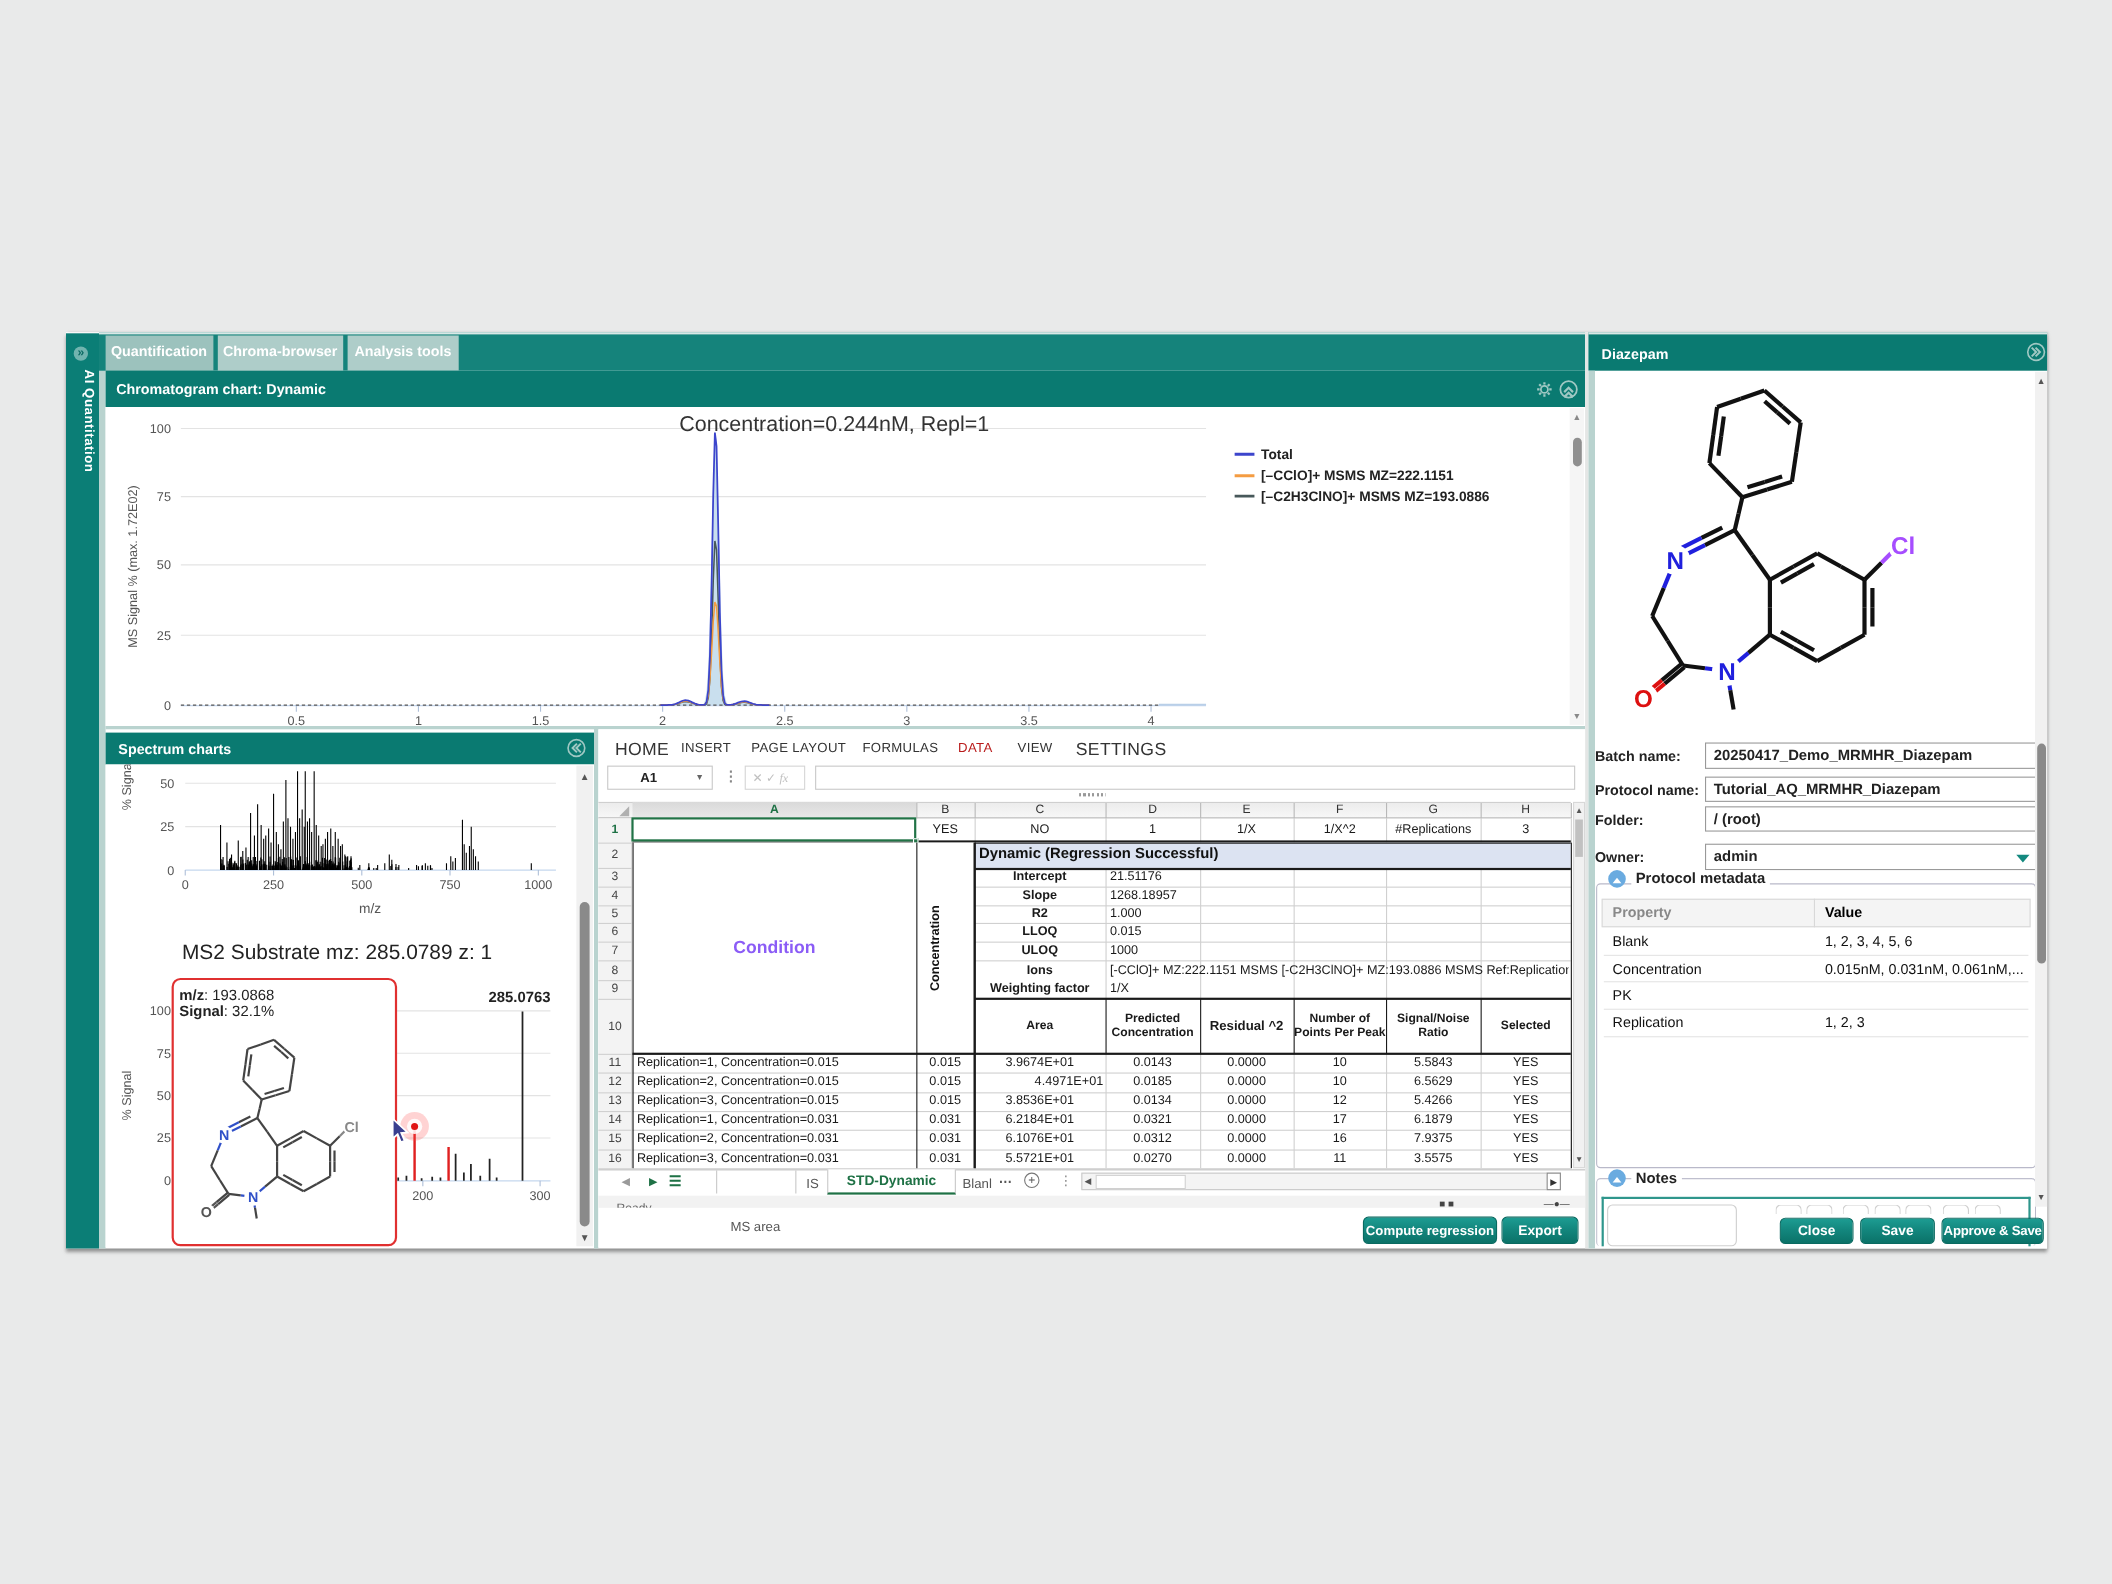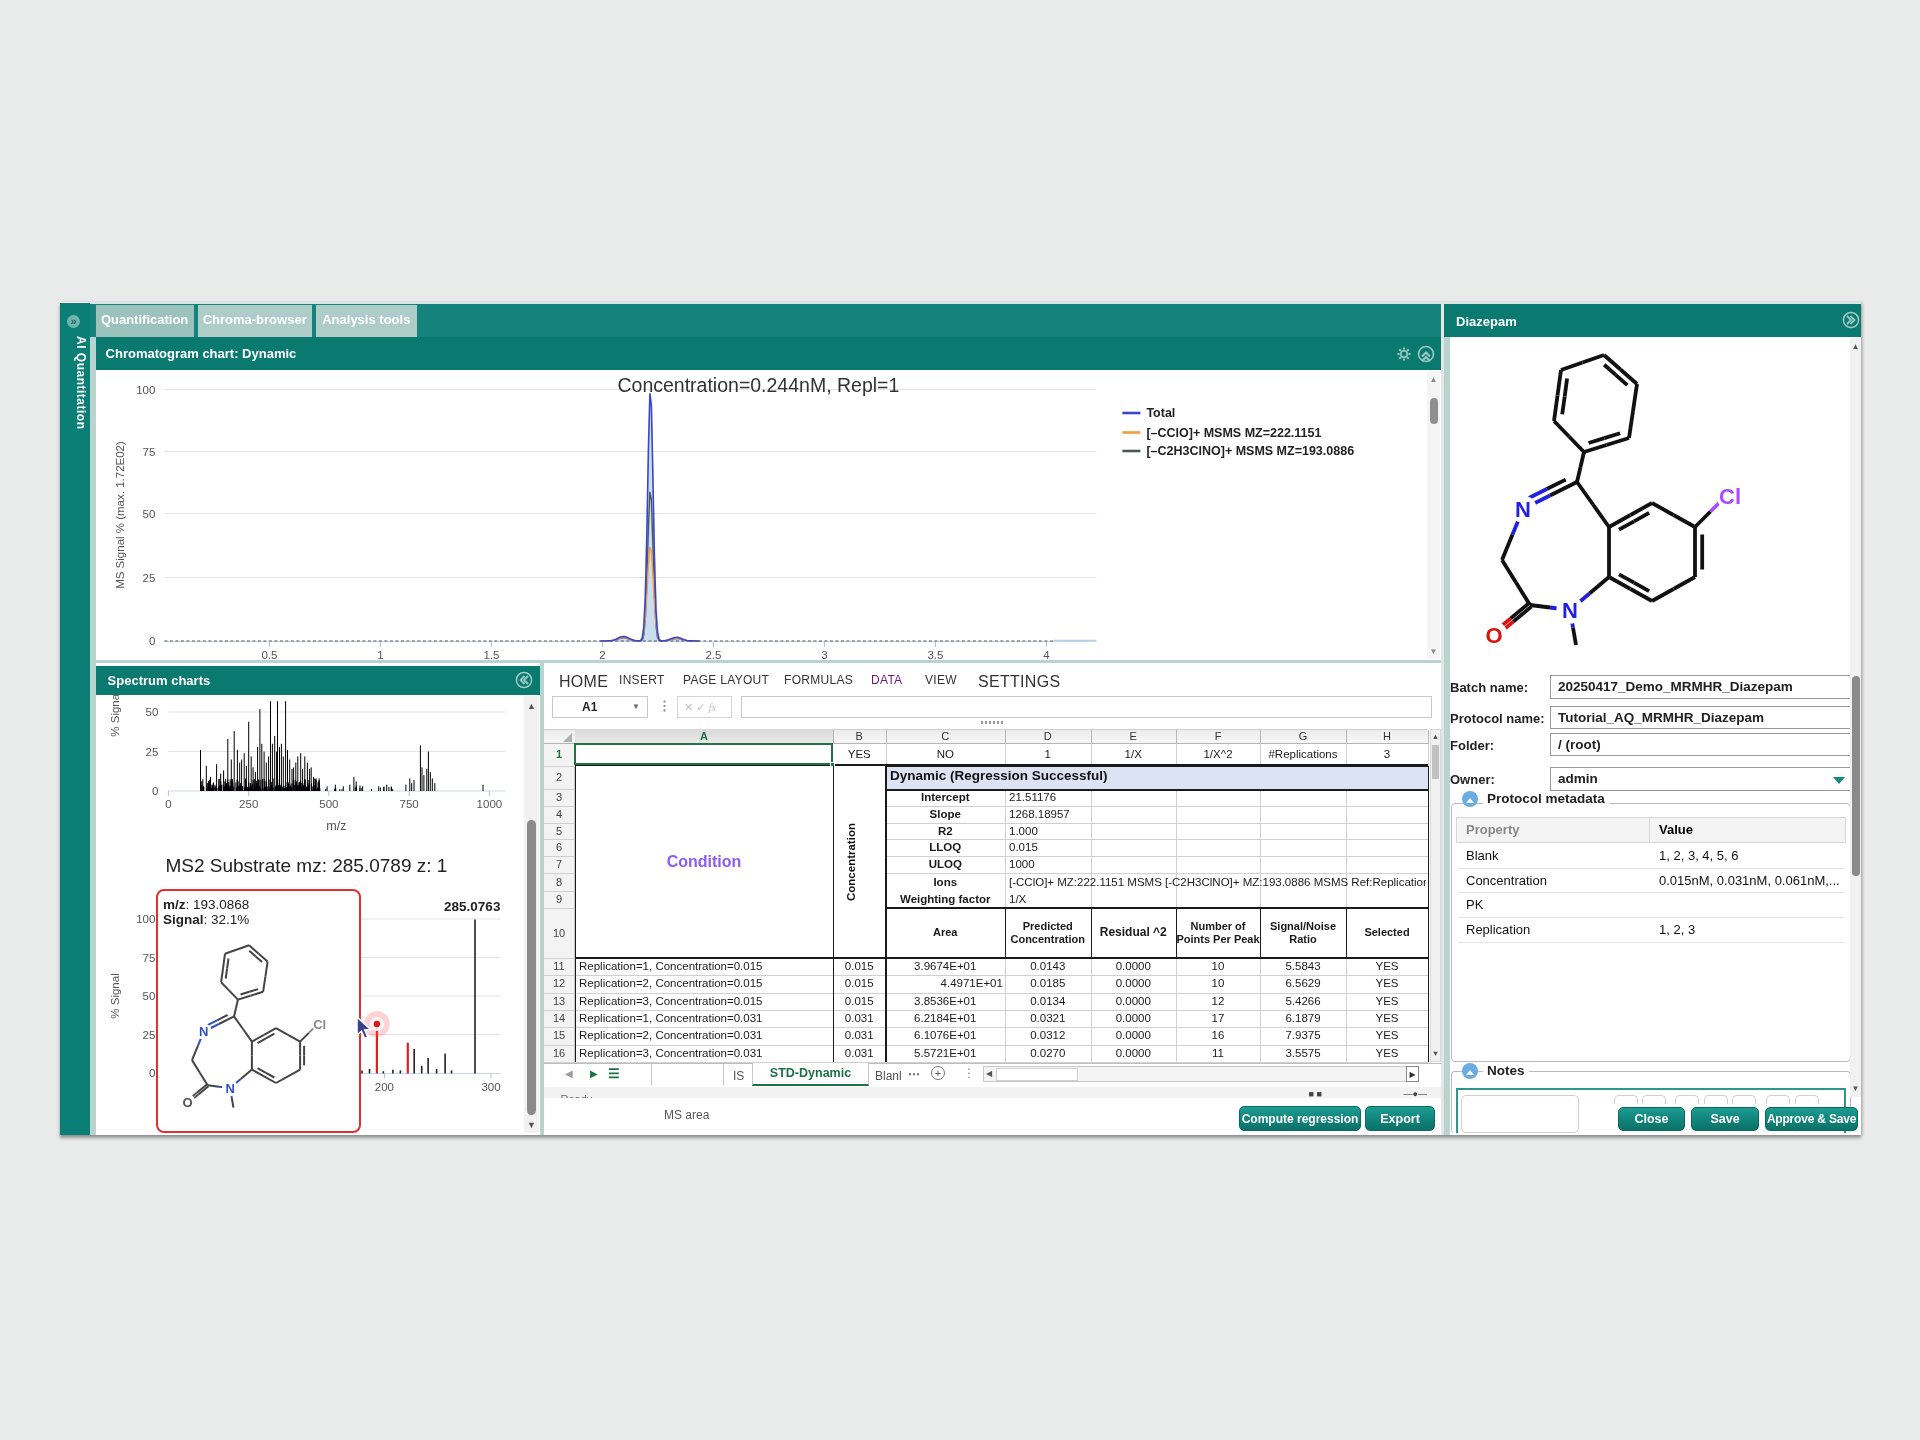--- a/index.html
+++ b/index.html
@@ -631,21 +631,21 @@
 </svg>
 <div class="abs" style="left:524px;top:696px;width:15px;height:437px;background:#f1f1f1;"></div>
 <div class="abs" style="left:525px;top:700px;width:13px;height:12px;color:#555;font-size:9px;text-align:center;line-height:12px;">▲</div>
 <div class="abs" style="left:527px;top:820px;width:9px;height:295px;background:#8a8a8a;border-radius:4.5px;"></div>
 <div class="abs" style="left:525px;top:1119px;width:13px;height:12px;color:#555;font-size:9px;text-align:center;line-height:12px;">▼</div>
 <div class="abs" style="left:543.5px;top:663px;width:897.5px;height:470.6px;background:#fff;"></div>
 <div class="abs" style="left:559px;top:673px;font-size:16px;color:#333;letter-spacing:0.3px;">HOME</div>
 <div class="abs" style="left:619px;top:673px;font-size:12px;color:#333;letter-spacing:0.3px;">INSERT</div>
 <div class="abs" style="left:683px;top:673px;font-size:12px;color:#333;letter-spacing:0.3px;">PAGE LAYOUT</div>
 <div class="abs" style="left:784px;top:673px;font-size:12px;color:#333;letter-spacing:0.3px;">FORMULAS</div>
-<div class="abs" style="left:871px;top:673px;font-size:12px;color:#701a75;letter-spacing:0.3px;">DATA</div>
+<div class="abs" style="left:871px;top:673px;font-size:12px;color:#b91c1c;letter-spacing:0.3px;">DATA</div>
 <div class="abs" style="left:925px;top:673px;font-size:12px;color:#333;letter-spacing:0.3px;">VIEW</div>
 <div class="abs" style="left:978px;top:673px;font-size:16px;color:#333;letter-spacing:0.3px;">SETTINGS</div>
 <div class="abs" style="left:552px;top:696px;width:96px;height:22px;border:1px solid #c8c8c8;background:#fff;"></div>
 <div class="abs" style="left:582px;top:700px;font-size:12px;font-weight:bold;color:#222;">A1</div>
 <div class="abs" style="left:632px;top:702px;font-size:8px;color:#666;">▼</div>
 <div class="abs" style="left:658px;top:698px;font-size:13px;color:#888;font-weight:bold;">⋮</div>
 <div class="abs" style="left:677px;top:696px;width:55px;height:22px;border:1px solid #d5d5d5;background:#fff;"></div>
 <div class="abs" style="left:684px;top:701px;font-size:11px;color:#c0c0c0;">✕ ✓ <i style="font-family:'Liberation Serif',serif;">fx</i></div>
 <div class="abs" style="left:741px;top:696px;width:691px;height:22px;border:1px solid #c8c8c8;background:#fff;"></div>
 <div class="abs" style="left:981px;top:721px;width:24px;height:3px;background:repeating-linear-gradient(to right,#999 0 2px,transparent 2px 4px);"></div>

